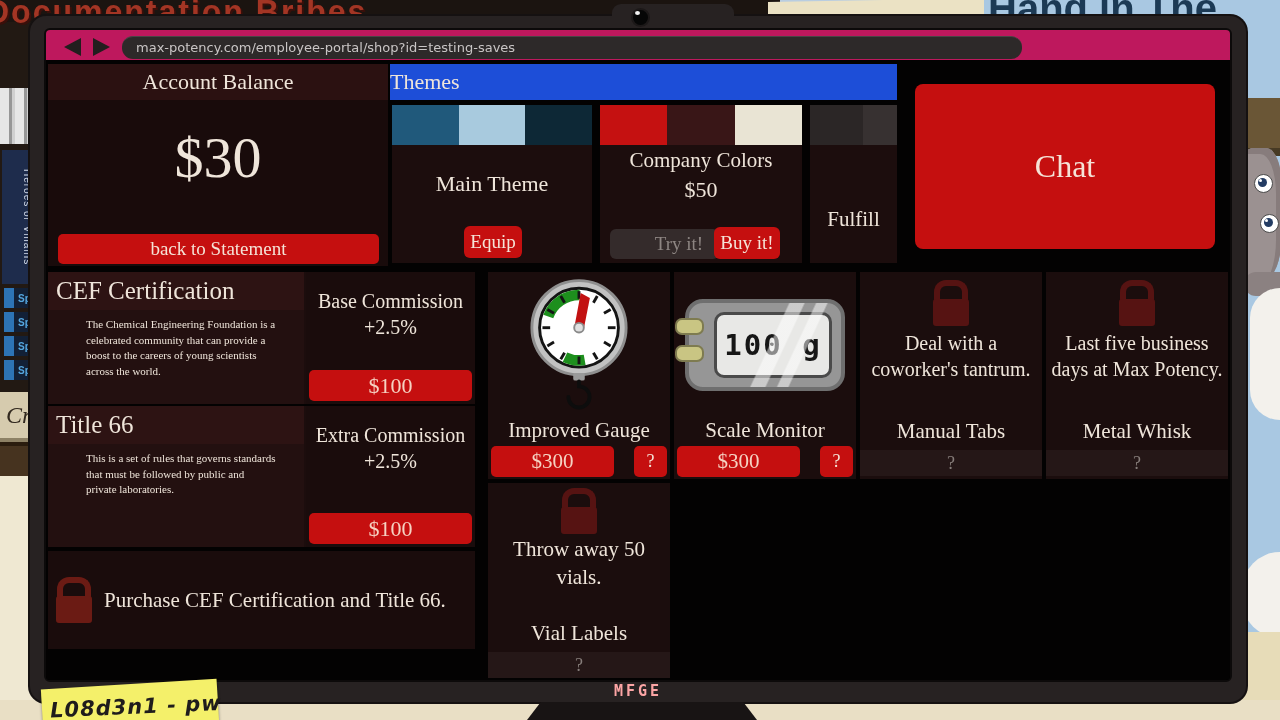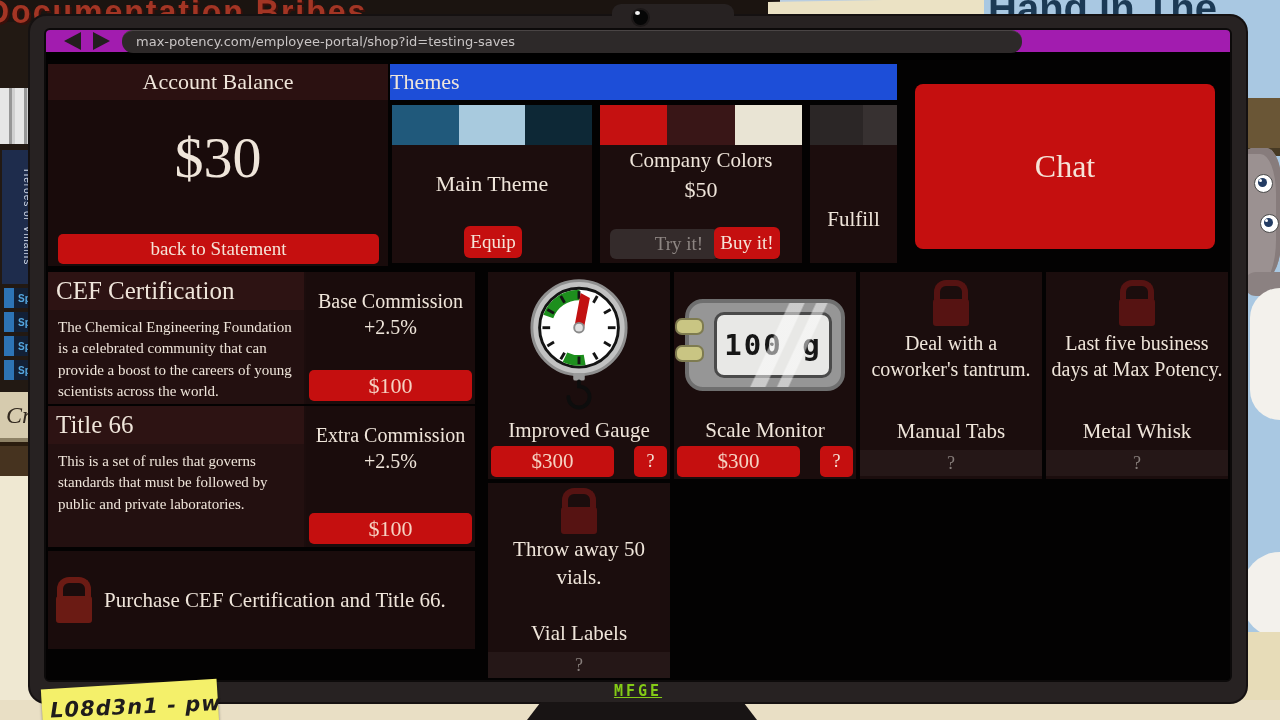--- a/index.html
+++ b/index.html
@@ -64,24 +64,24 @@
   .monitor{left:30px;top:16px;width:1216px;height:686px;background:#272222;border-radius:16px;
     box-shadow:0 0 0 2px #151111;z-index:5;}
   .cam-bump{position:absolute;left:582px;top:-12px;width:122px;height:18px;background:#272222;
     border-radius:9px 9px 0 0;}
   .camera{position:absolute;left:601px;top:-8px;width:15px;height:15px;background:#060606;
     border:2px solid #1c1818;border-radius:50%;}
   .camera::after{content:"";position:absolute;left:2px;top:1px;width:5px;height:4px;
     background:#f2f2f2;border-radius:50%;}
   .brand{position:absolute;left:0;right:0;bottom:2px;text-align:center;
     font-family:"DejaVu Sans Mono",monospace;font-weight:bold;font-size:15px;
-    letter-spacing:3px;color:#84cc16;text-decoration:underline;}
+    letter-spacing:3px;color:#fca5a5;}
   .screen{position:absolute;left:14px;top:12px;right:14px;bottom:20px;background:#000;
     border-radius:6px;border:2px solid #0c0a0a;overflow:hidden;}
-  .chrome{position:absolute;left:0;top:0;right:0;height:22px;background:#a21caf;
+  .chrome{position:absolute;left:0;top:0;right:0;height:34px;background:#be185d;
     display:flex;align-items:center;}
   .nav-arrows{display:flex;gap:12px;margin-left:18px;}
   .arr{width:0;height:0;border-top:9px solid transparent;border-bottom:9px solid transparent;}
   .arr.back{border-right:17px solid #221e1e;}
   .arr.fwd{border-left:17px solid #221e1e;}
   .url-pill{margin-left:12px;width:872px;height:22px;border-radius:11px;background:#2d2929;
     border-top:1px solid #4a4545;font-family:"DejaVu Sans",sans-serif;font-size:13px;
     color:#c9c5c5;line-height:22px;padding:0 14px;white-space:nowrap;overflow:hidden;}
   .page{position:absolute;left:0;top:30px;right:0;bottom:0;background:#030202;color:#efe5da;}
 
@@ -91,21 +91,21 @@
   .btn-red{background:var(--accent,#c50f0f);color:#f5e3d7;border-radius:5px;
     display:flex;align-items:center;justify-content:center;cursor:pointer;}
   .price-text{color:#f6d2c2;}
   .btn-gray{background:#342b2b;color:#8d8582;border-radius:6px;
     display:flex;align-items:center;justify-content:center;padding-left:29px;}
   .swatches{display:flex;height:40px;}
   .swatch{flex:1;}
   .theme-label{text-align:center;font-size:21px;}
   .up-left{position:absolute;left:0;top:0;bottom:0;background:#231010;}
   .up-title{background:#2d1313;padding:5px 8px;font-size:25px;}
-  .up-desc{padding:7px 10px 0;font-size:15px;line-height:1.42;}
+  .up-desc{padding:7px 28px 0;font-size:11px;line-height:1.42;margin-left:10px;}
   .up-right{position:absolute;right:0;top:0;bottom:0;background:#1a0c0c;text-align:center;}
   .bonus-name{font-size:20px;margin-top:18px;}
   .bonus-val{font-size:20px;margin-top:3px;}
   .item-name{text-align:center;font-size:21px;}
   .btn-row{position:absolute;left:3px;right:3px;bottom:2px;height:31px;display:flex;gap:20px;}
   .qmark-strip{position:absolute;left:0;right:0;height:26px;background:#251717;color:#867d7a;
     text-align:center;font-size:18px;line-height:26px;}
   .req-text{text-align:center;font-size:20px;line-height:1.32;padding:0 4px;}
   .lock{position:relative;width:36px;height:46px;color:#561312;}
   .lock::before{content:"";position:absolute;left:50%;transform:translateX(-50%);top:0;

